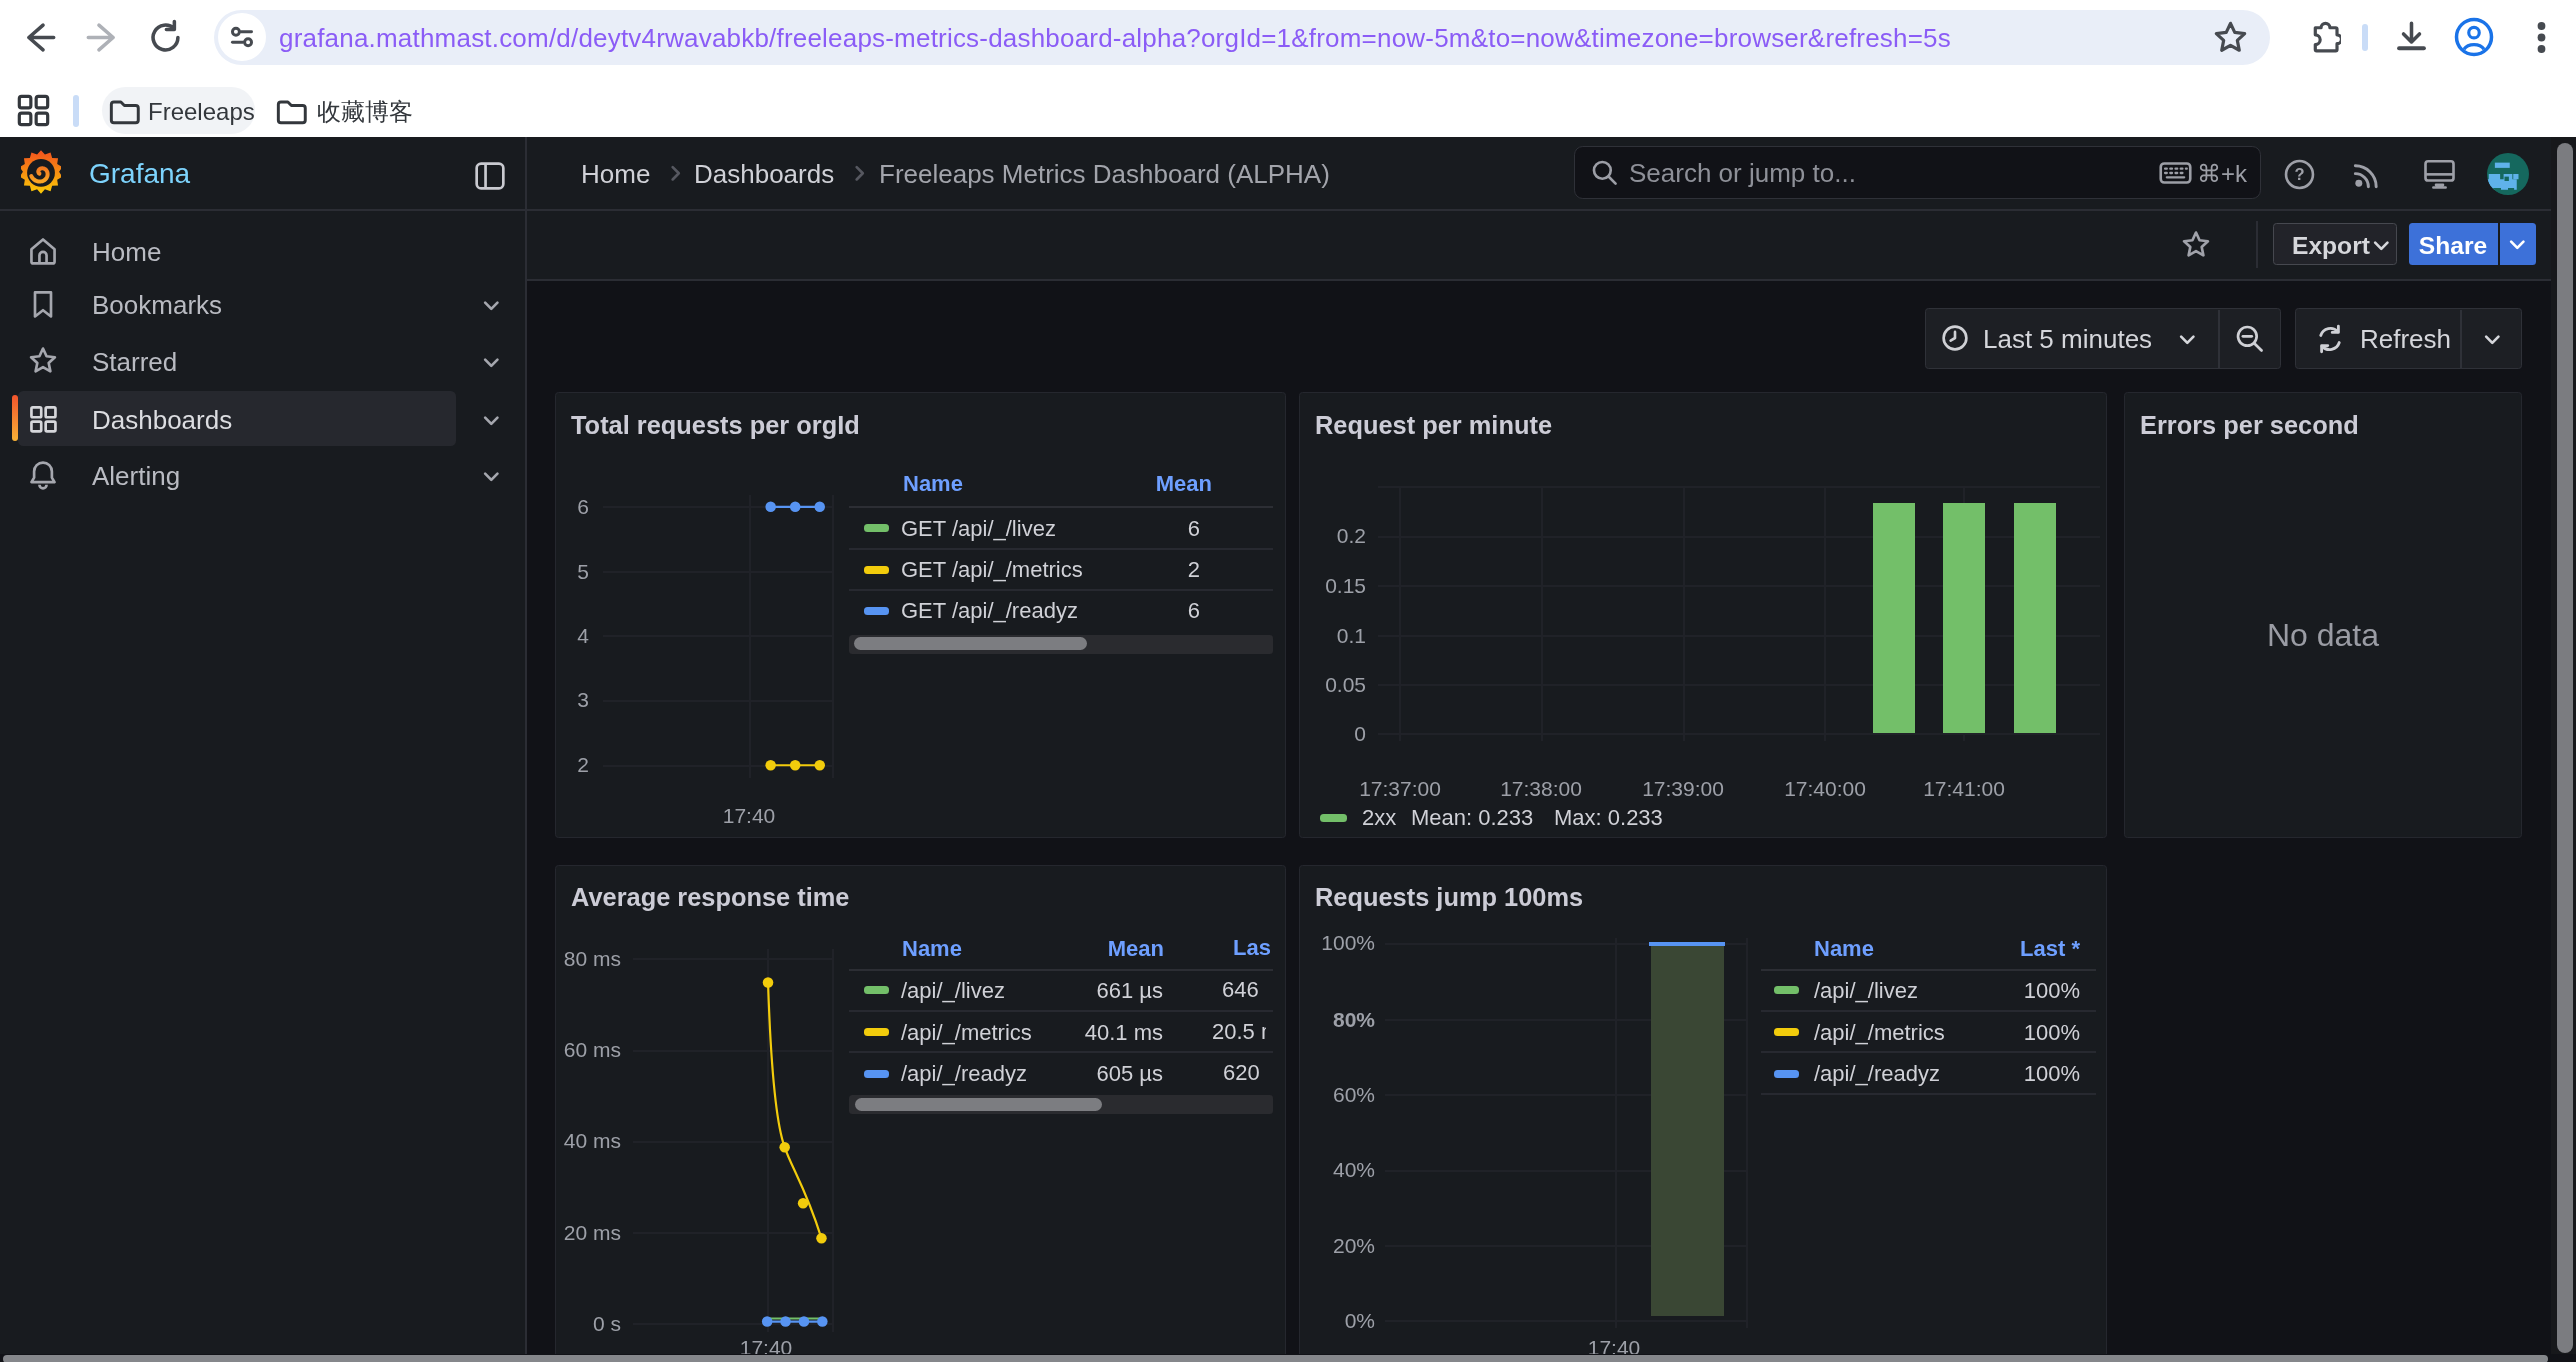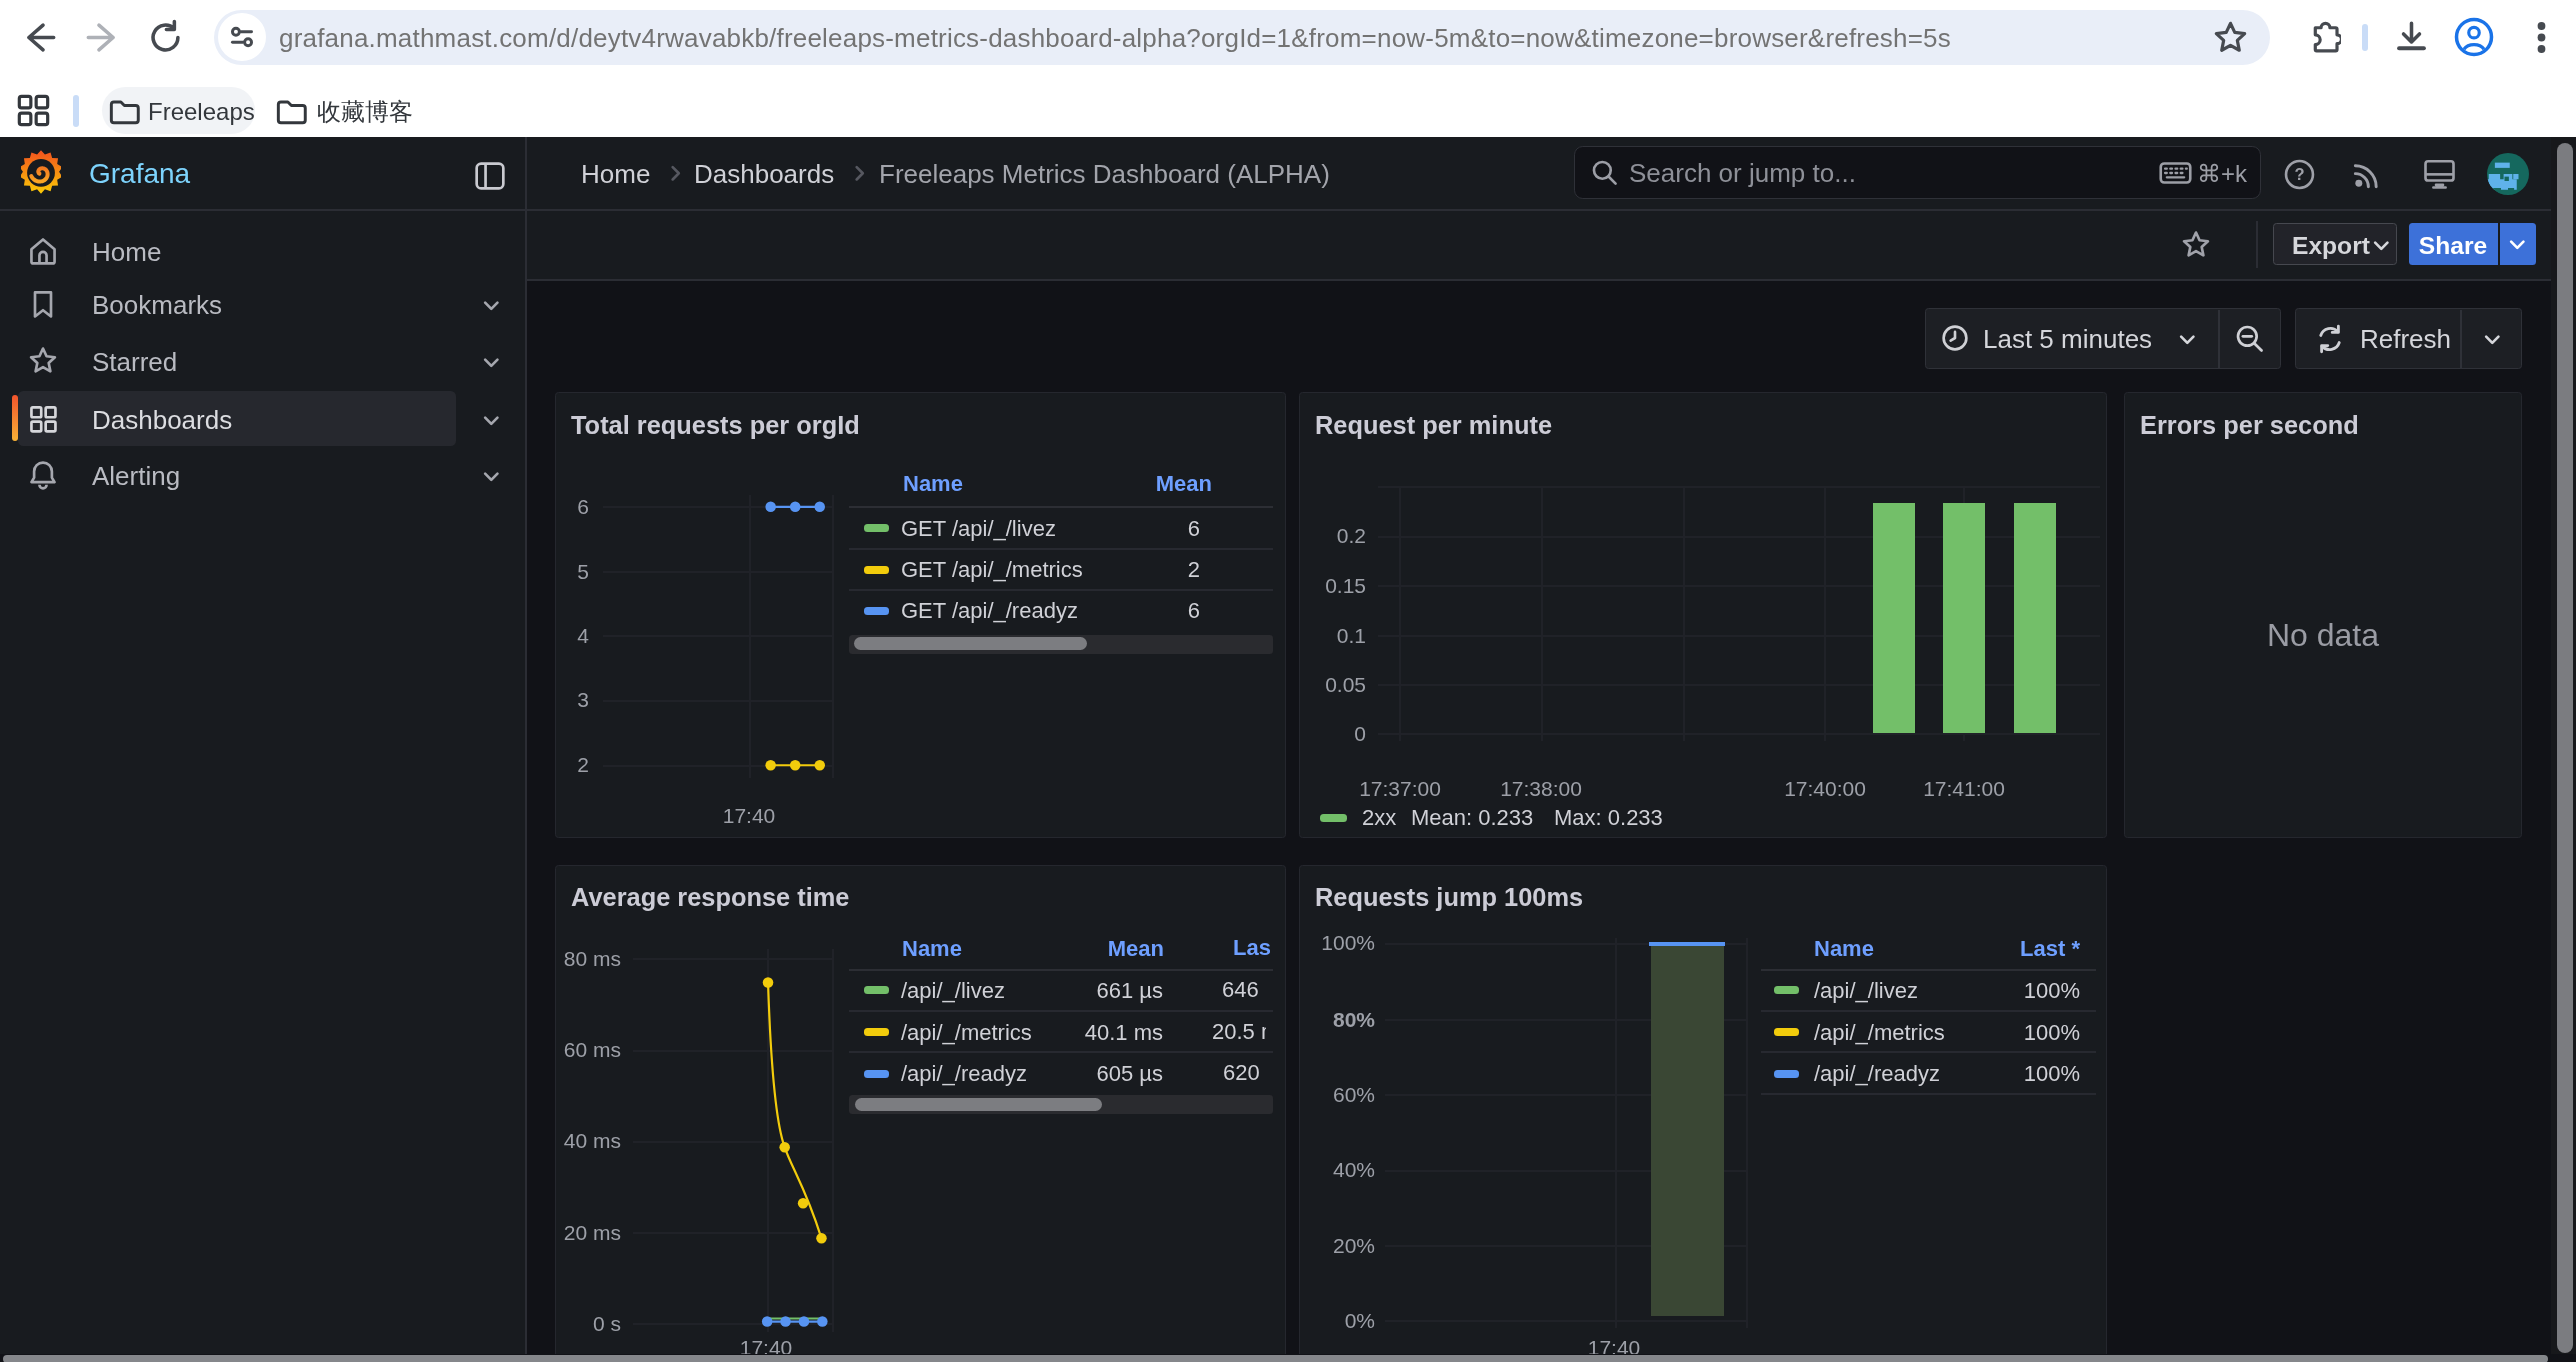--- a/index.html
+++ b/index.html
@@ -19,21 +19,21 @@
       <path d="M36 22 a14 14 0 1 1 -4.1 -9.9 M32 4 v9 h-9" stroke="#464a50" stroke-width="4" stroke-linecap="round" stroke-linejoin="round"></path>
     </svg>
 <div class="a" style="left:214px;top:9.6px;width:2056px;height:55px;background:#e9eef8;border-radius:28px"></div>
 <div class="a" style="left:218px;top:13px;width:48px;height:48px;background:#ffffff;border-radius:50%"></div>
 <svg class="a" style="left:229px;top:24px" width="26" height="26" viewBox="0 0 30 30" fill="none">
       <circle cx="8" cy="9" r="4" stroke="#464a50" stroke-width="3.4"></circle>
       <path d="M14 9 H26" stroke="#464a50" stroke-width="3.4" stroke-linecap="round"></path>
       <circle cx="22" cy="21" r="4" stroke="#464a50" stroke-width="3.4"></circle>
       <path d="M4 21 H16" stroke="#464a50" stroke-width="3.4" stroke-linecap="round"></path>
     </svg>
-<div class="a txt" style="left:279px;top:22px;height:32px;line-height:32px;font-size:26px;color:#737373;font-weight:400;letter-spacing:0.2px">grafana.mathmast.com/d/deytv4rwavabkb/freeleaps-metrics-dashboard-alpha?orgId=1&amp;from=now-5m&amp;to=now&amp;timezone=browser&amp;refresh=5s</div>
+<div class="a txt" style="left:279px;top:22px;height:32px;line-height:32px;font-size:26px;color:#8b5cf6;font-weight:400;letter-spacing:0.2px">grafana.mathmast.com/d/deytv4rwavabkb/freeleaps-metrics-dashboard-alpha?orgId=1&amp;from=now-5m&amp;to=now&amp;timezone=browser&amp;refresh=5s</div>
 <svg class="a" style="left:2211px;top:17.5px" width="39" height="39" viewBox="0 0 44 44" fill="none">
       <path d="M22 6 l4.8 10.2 11.2 1.4 -8.3 7.7 2.2 11.1 -9.9 -5.6 -9.9 5.6 2.2 -11.1 -8.3 -7.7 11.2 -1.4 z" stroke="#464a50" stroke-width="3.6" stroke-linejoin="round"></path>
     </svg>
 <svg class="a" style="left:2302px;top:17.5px" width="39" height="39" viewBox="0 0 44 44" fill="none">
       <path d="M15 11 h6.5 a5 5 0 1 1 10 0 H38 a1.5 1.5 0 0 1 1.5 1.5 v6.5 a5 5 0 1 1 0 10 v6.5 a1.5 1.5 0 0 1 -1.5 1.5 H16.5 a1.5 1.5 0 0 1 -1.5 -1.5 v-5.5 a5 5 0 1 0 0 -11 z" stroke="#464a50" stroke-width="3.6" stroke-linejoin="round"></path>
     </svg>
 <div class="a" style="left:2362px;top:24px;width:6.1px;height:27px;background:#c9dcf7;border-radius:3.5px"></div>
 <svg class="a" style="left:2392px;top:17.5px" width="39" height="39" viewBox="0 0 44 44" fill="none">
       <path d="M22 6 v20 M13 18 l9 9 9 -9" stroke="#464a50" stroke-width="4" stroke-linecap="round" stroke-linejoin="round"></path>
       <path d="M8 34 h28" stroke="#464a50" stroke-width="4.5" stroke-linecap="round"></path>
@@ -278,20 +278,21 @@
 <div class="a" style="left:1378px;top:635px;width:722px;height:1.8px;background:#202228"></div>
 <div class="a txt" style="left:314px;top:672px;width:1052px;height:26px;line-height:26px;font-size:21px;color:#9da0a8;font-weight:400;text-align:right;letter-spacing:0px">0.05</div>
 <div class="a" style="left:1378px;top:684px;width:722px;height:1.8px;background:#202228"></div>
 <div class="a txt" style="left:314px;top:721px;width:1052px;height:26px;line-height:26px;font-size:21px;color:#9da0a8;font-weight:400;text-align:right;letter-spacing:0px">0</div>
 <div class="a" style="left:1378px;top:733px;width:722px;height:1.8px;background:#202228"></div>
 <div class="a" style="left:1399px;top:487px;width:1.8px;height:254px;background:#202228"></div>
 <div class="a txt" style="left:874px;top:776px;width:1052px;height:26px;line-height:26px;font-size:21px;color:#9da0a8;font-weight:400;text-align:center;letter-spacing:0px">17:37:00</div>
 <div class="a" style="left:1541px;top:487px;width:1.8px;height:254px;background:#202228"></div>
 <div class="a txt" style="left:1015px;top:776px;width:1052px;height:26px;line-height:26px;font-size:21px;color:#9da0a8;font-weight:400;text-align:center;letter-spacing:0px">17:38:00</div>
 <div class="a" style="left:1683px;top:487px;width:1.8px;height:254px;background:#202228"></div>
+<div class="a txt" style="left:1157px;top:776px;width:1052px;height:26px;line-height:26px;font-size:21px;color:#9da0a8;font-weight:400;text-align:center;letter-spacing:0px">17:39:00</div>
 <div class="a" style="left:1824px;top:487px;width:1.8px;height:254px;background:#202228"></div>
 <div class="a txt" style="left:1299px;top:776px;width:1052px;height:26px;line-height:26px;font-size:21px;color:#9da0a8;font-weight:400;text-align:center;letter-spacing:0px">17:40:00</div>
 <div class="a" style="left:1963px;top:487px;width:1.8px;height:254px;background:#202228"></div>
 <div class="a txt" style="left:1438px;top:776px;width:1052px;height:26px;line-height:26px;font-size:21px;color:#9da0a8;font-weight:400;text-align:center;letter-spacing:0px">17:41:00</div>
 <div class="a" style="left:1873px;top:503px;width:42px;height:230px;background:#73bf69"></div>
 <div class="a" style="left:1943px;top:503px;width:42px;height:230px;background:#73bf69"></div>
 <div class="a" style="left:2014px;top:503px;width:42px;height:230px;background:#73bf69"></div>
 <div class="a" style="left:1320px;top:814px;width:27px;height:8px;background:#73bf69;border-radius:3.5px"></div>
 <div class="a txt" style="left:1362px;top:804px;height:27px;line-height:27px;font-size:22px;color:#d0d1d7;font-weight:400;letter-spacing:0px">2xx</div>
 <div class="a txt" style="left:1411px;top:804px;height:27px;line-height:27px;font-size:22px;color:#d0d1d7;font-weight:400;letter-spacing:0px">Mean: 0.233</div>

